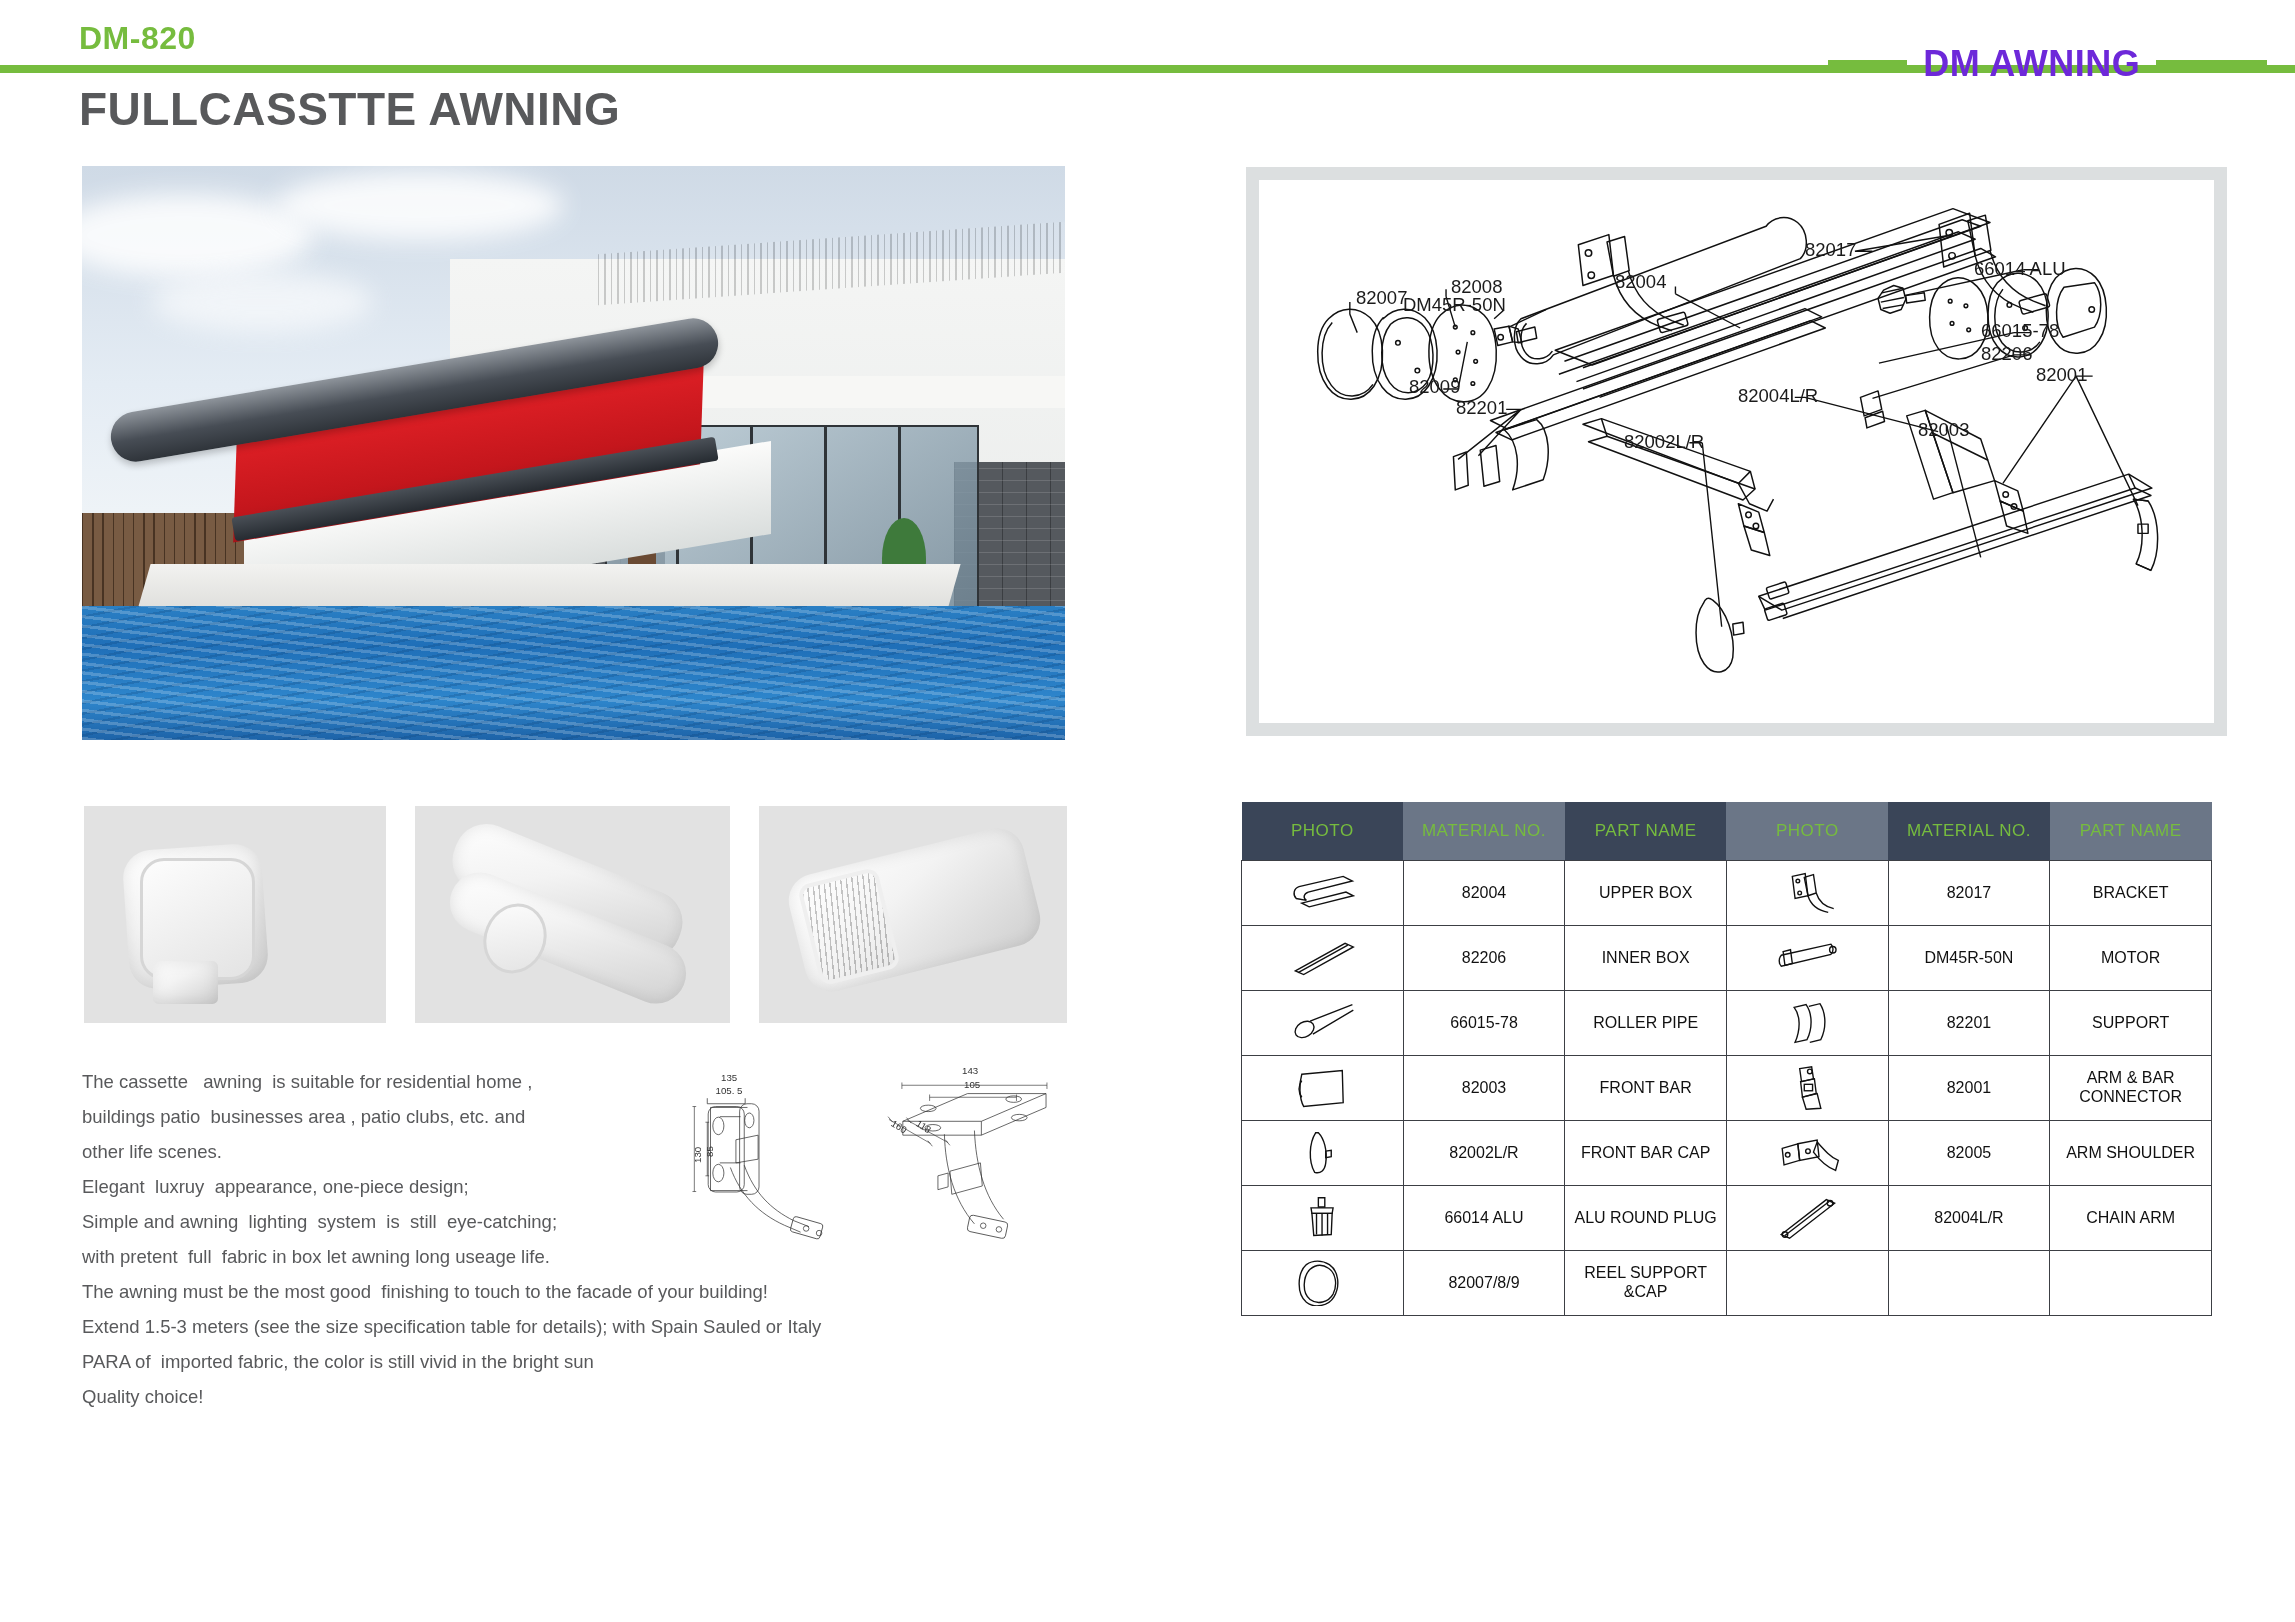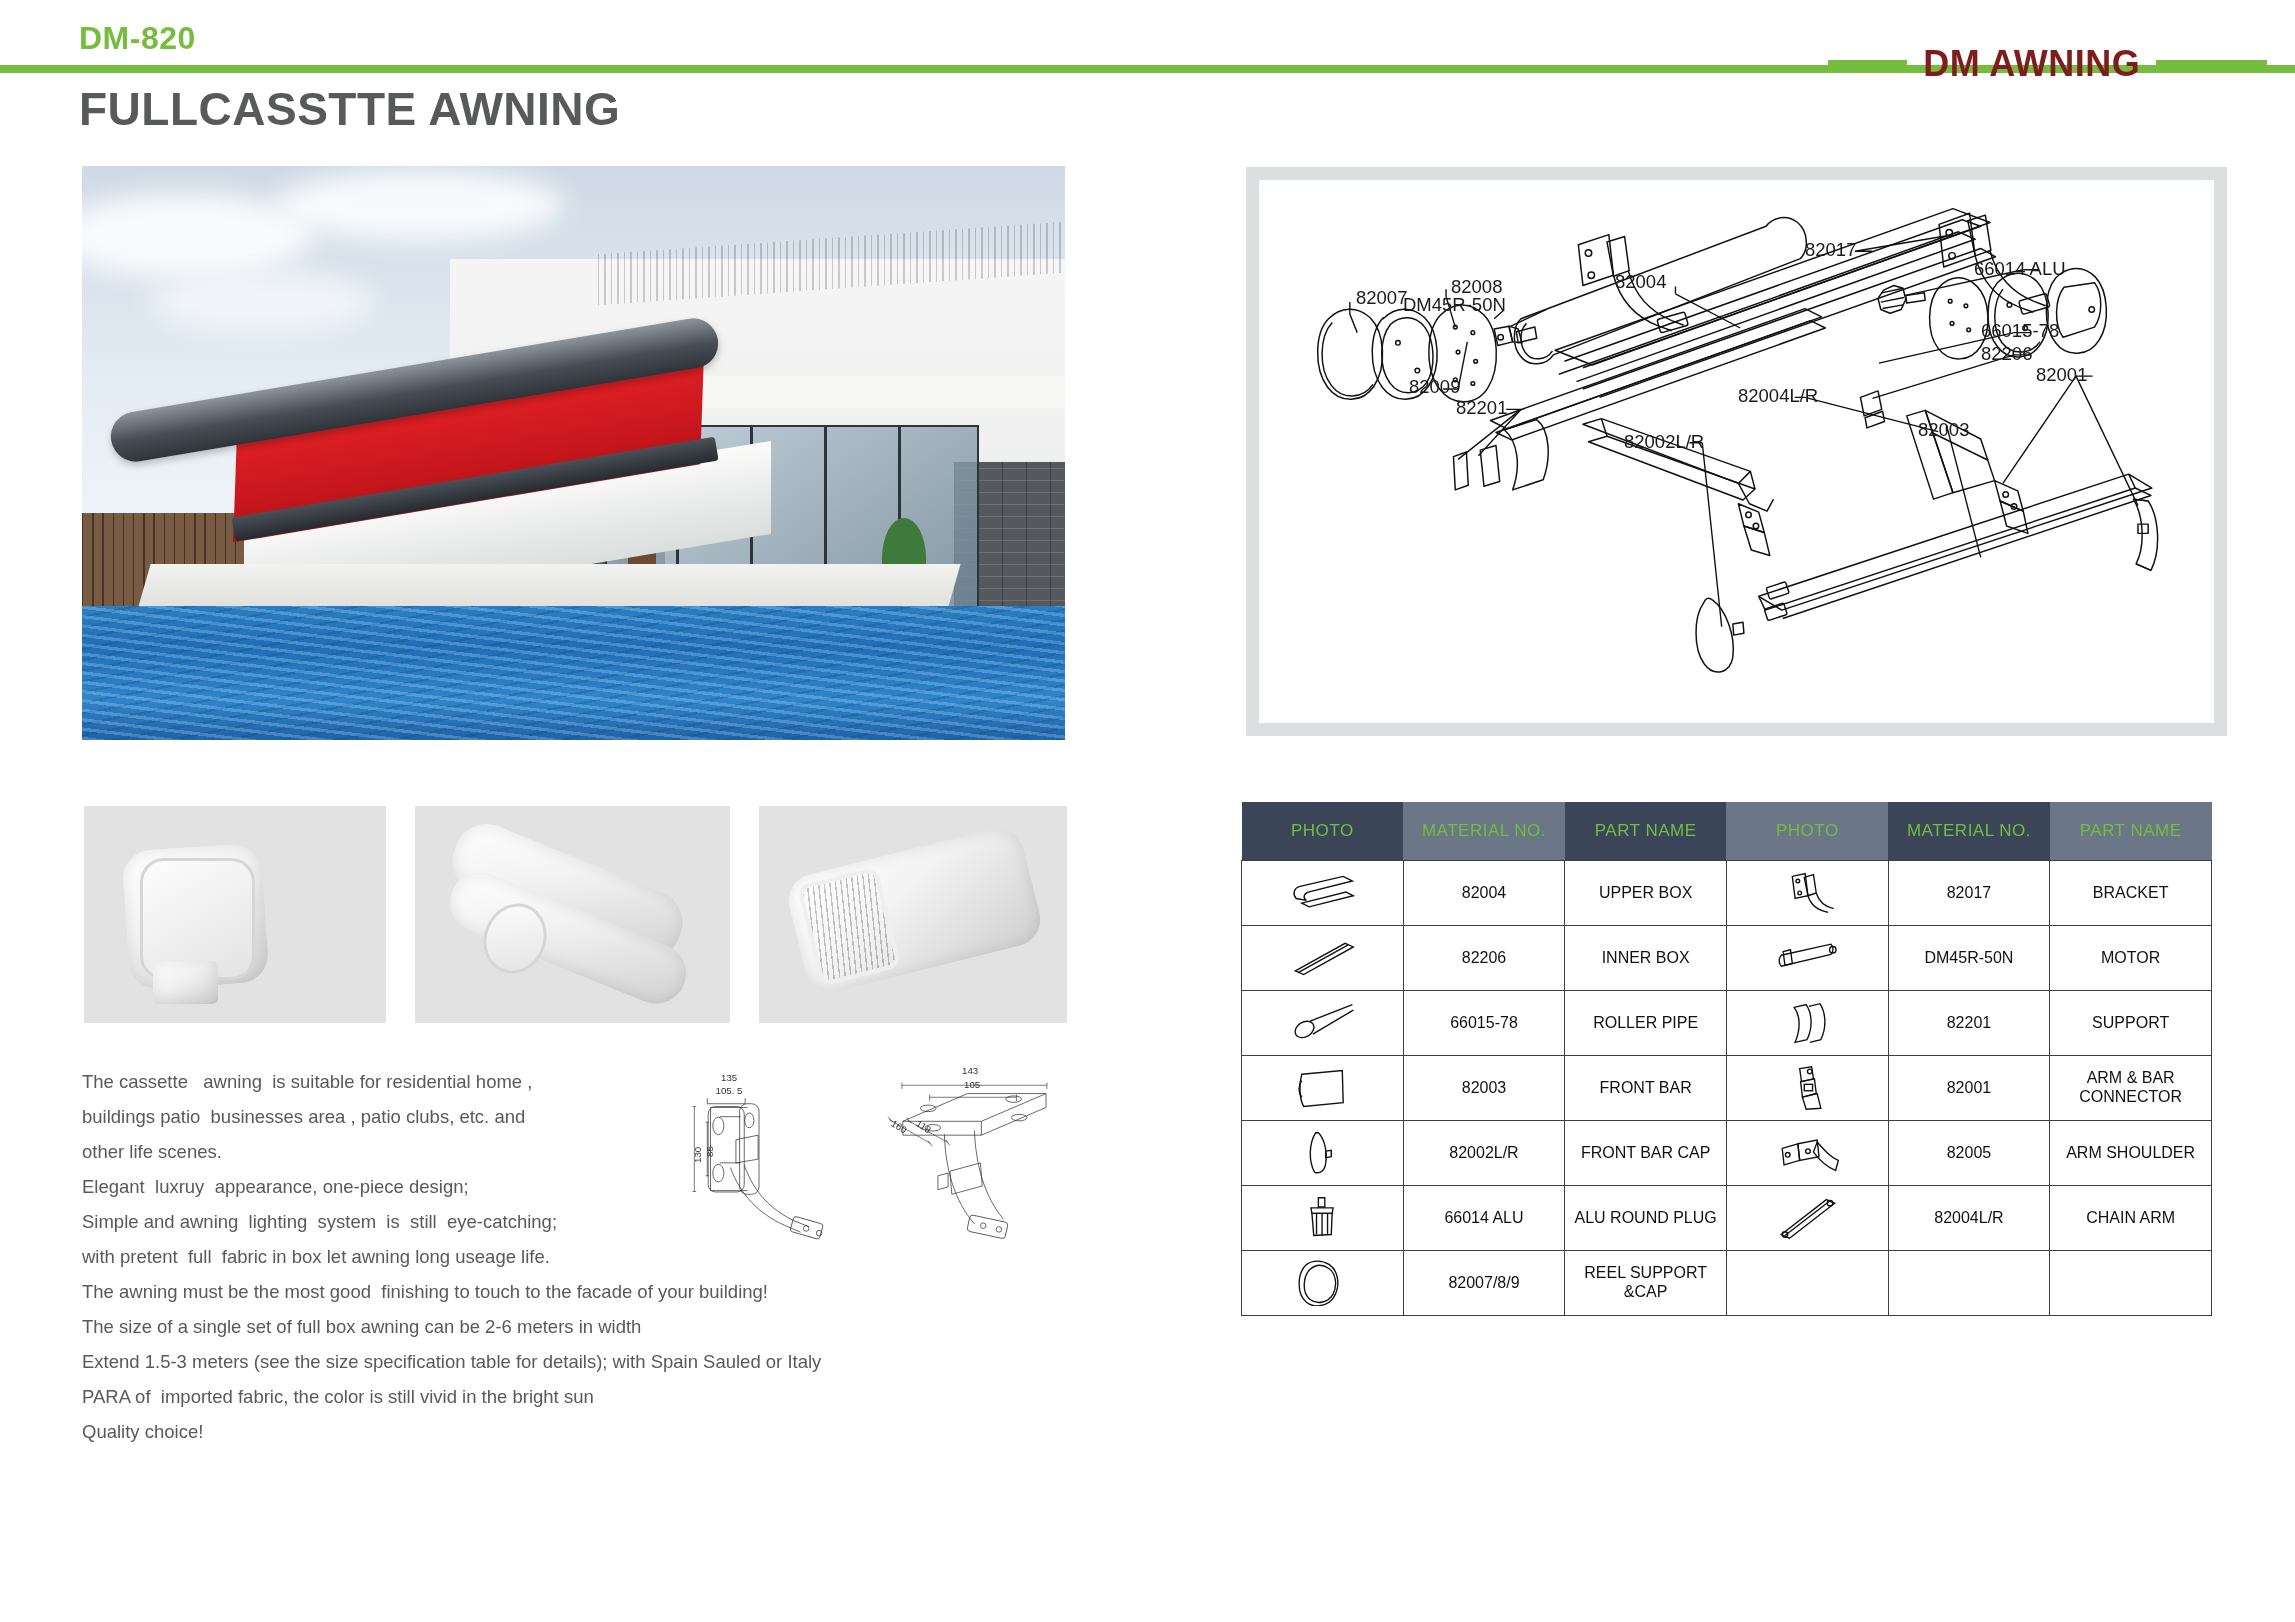--- a/index.html
+++ b/index.html
@@ -9,21 +9,21 @@
   
   #header{position:absolute;left:0;top:0;width:2295px;height:153px;}
   #green-rule{position:absolute;left:0;top:65px;width:2295px;height:8.3px;background:#76bc3e;}
   #model-code{position:absolute;left:79px;top:22px;font-size:32px;font-weight:bold;
               color:#76bc3e;letter-spacing:0.5px;line-height:1;}
   #page-title{position:absolute;left:79px;top:86px;font-size:46px;font-weight:600;
               color:#58595b;letter-spacing:0.5px;line-height:1;}
   #brand-wrap{position:absolute;right:28px;top:46px;display:flex;align-items:center;gap:15.7px;}
   .brand-dash{width:111px;height:7.4px;background:#76bc3e;}
   .brand-dash.short{width:79px;}
-  #brand-name{font-size:36px;font-weight:bold;color:#7f1d1d;letter-spacing:0.5px;line-height:1;}
+  #brand-name{font-size:36px;font-weight:bold;color:#6d28d9;letter-spacing:0.5px;line-height:1;}
 
   
   #hero-photo{position:absolute;left:82px;top:166px;width:983px;height:574px;overflow:hidden;}
   .sky{position:absolute;inset:0;background:linear-gradient(180deg,#cfdae6 0%,#e4ecf4 38%,#eef3f7 60%,#dfe7ee 100%);}
   .cloud{position:absolute;background:#fff;border-radius:50%;filter:blur(12px);opacity:.85;}
   .pool{position:absolute;left:0;bottom:0;width:100%;height:134px;
         background:linear-gradient(180deg,#2a7fc4 0%,#1f6fb8 30%,#2e86cc 70%,#1d63a8 100%);}
   .pool:after{content:"";position:absolute;inset:0;
         background:repeating-linear-gradient(7deg,rgba(255,255,255,.20) 0 3.2px,rgba(255,255,255,0) 3.2px 9.3px),
                    repeating-linear-gradient(-11deg,rgba(12,60,110,.22) 0 2.3px,rgba(0,0,0,0) 2.3px 10.6px);}
@@ -171,21 +171,20 @@
 </div>
 
 <div id="description">
   <div class="desc-line">The cassette   awning  is suitable for residential home ,</div>
   <div class="desc-line">buildings patio  businesses area , patio clubs, etc. and</div>
   <div class="desc-line">other life scenes.</div>
   <div class="desc-line">Elegant  luxruy  appearance, one-piece design;</div>
   <div class="desc-line">Simple and awning  lighting  system  is  still  eye-catching;</div>
   <div class="desc-line">with pretent  full  fabric in box let awning long useage life.</div>
   <div class="desc-line">The awning must be the most good  finishing to touch to the facade of your building!</div>
-  <div class="desc-line">The size of a single set of full box awning can be 2-6 meters in width</div>
   <div class="desc-line">Extend 1.5-3 meters (see the size specification table for details); with Spain Sauled or Italy</div>
   <div class="desc-line">PARA of  imported fabric, the color is still vivid in the bright sun</div>
   <div class="desc-line">Quality choice!</div>
 </div>
 
 <div id="dimension-drawings">
 
   <div class="dimdraw" id="dimdraw-side">
     <svg viewBox="0 0 400 500" width="185" height="231">
       <g fill="none" stroke="#333" stroke-width="1.6">

